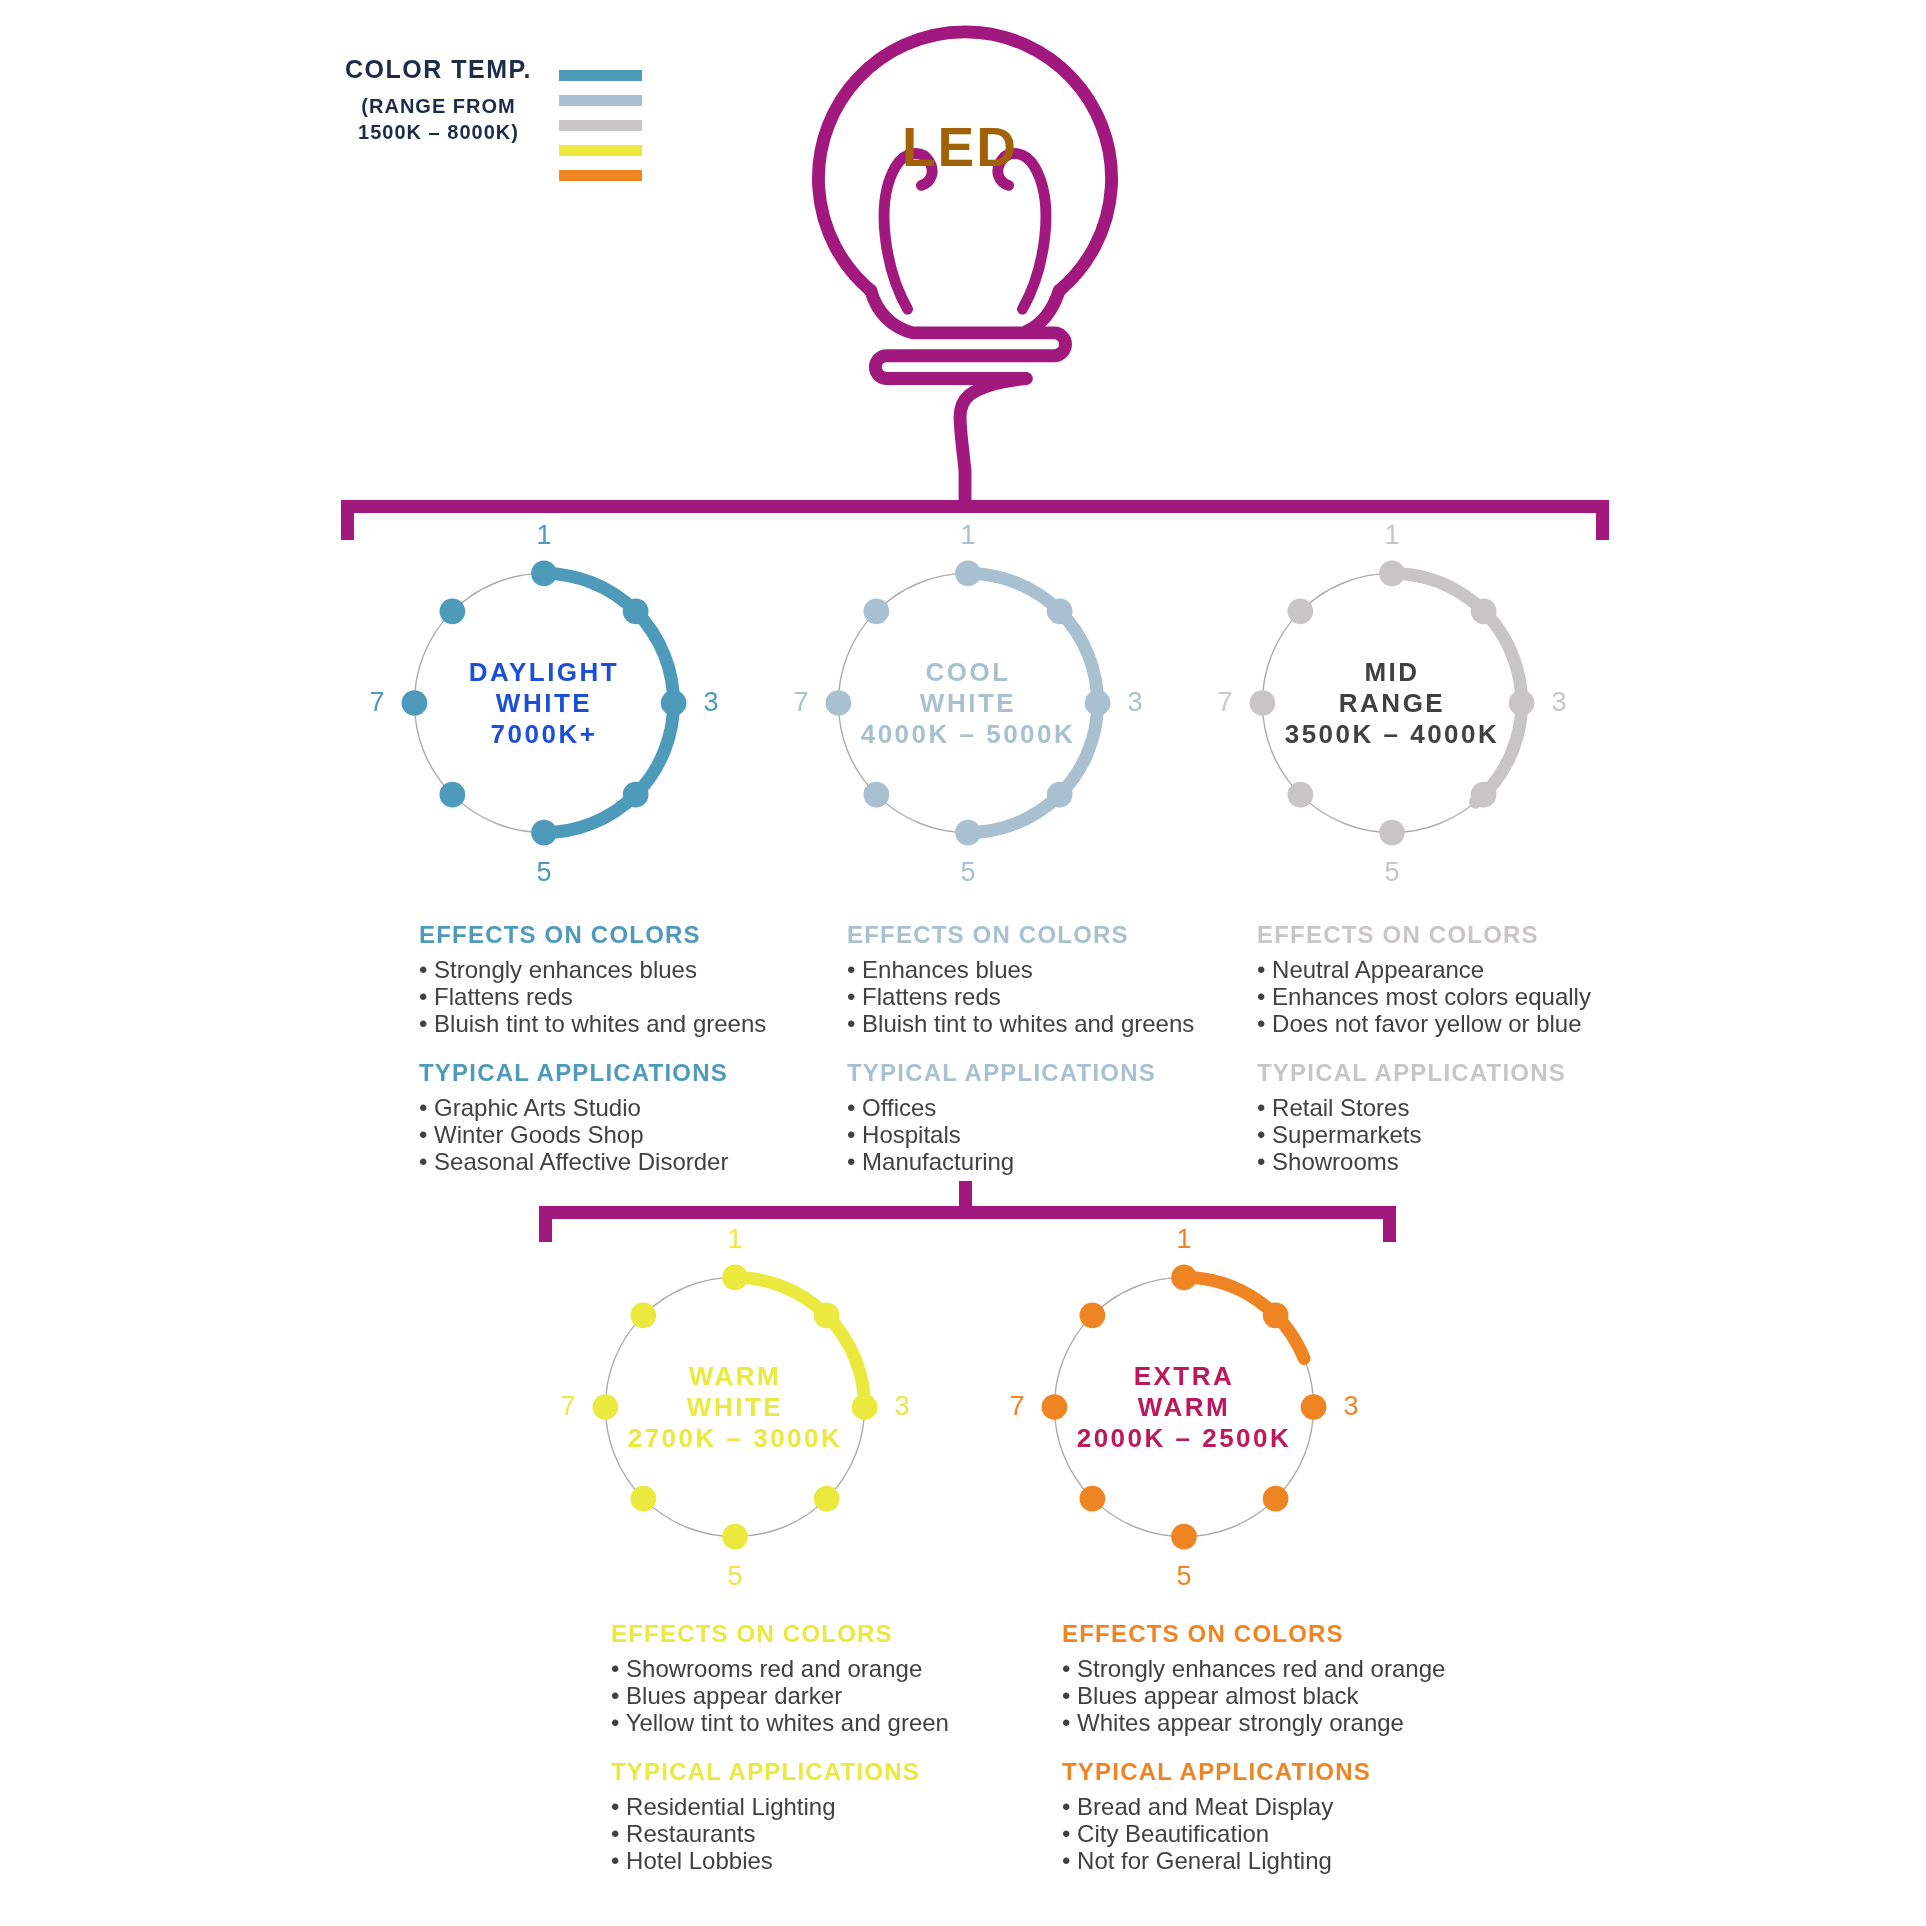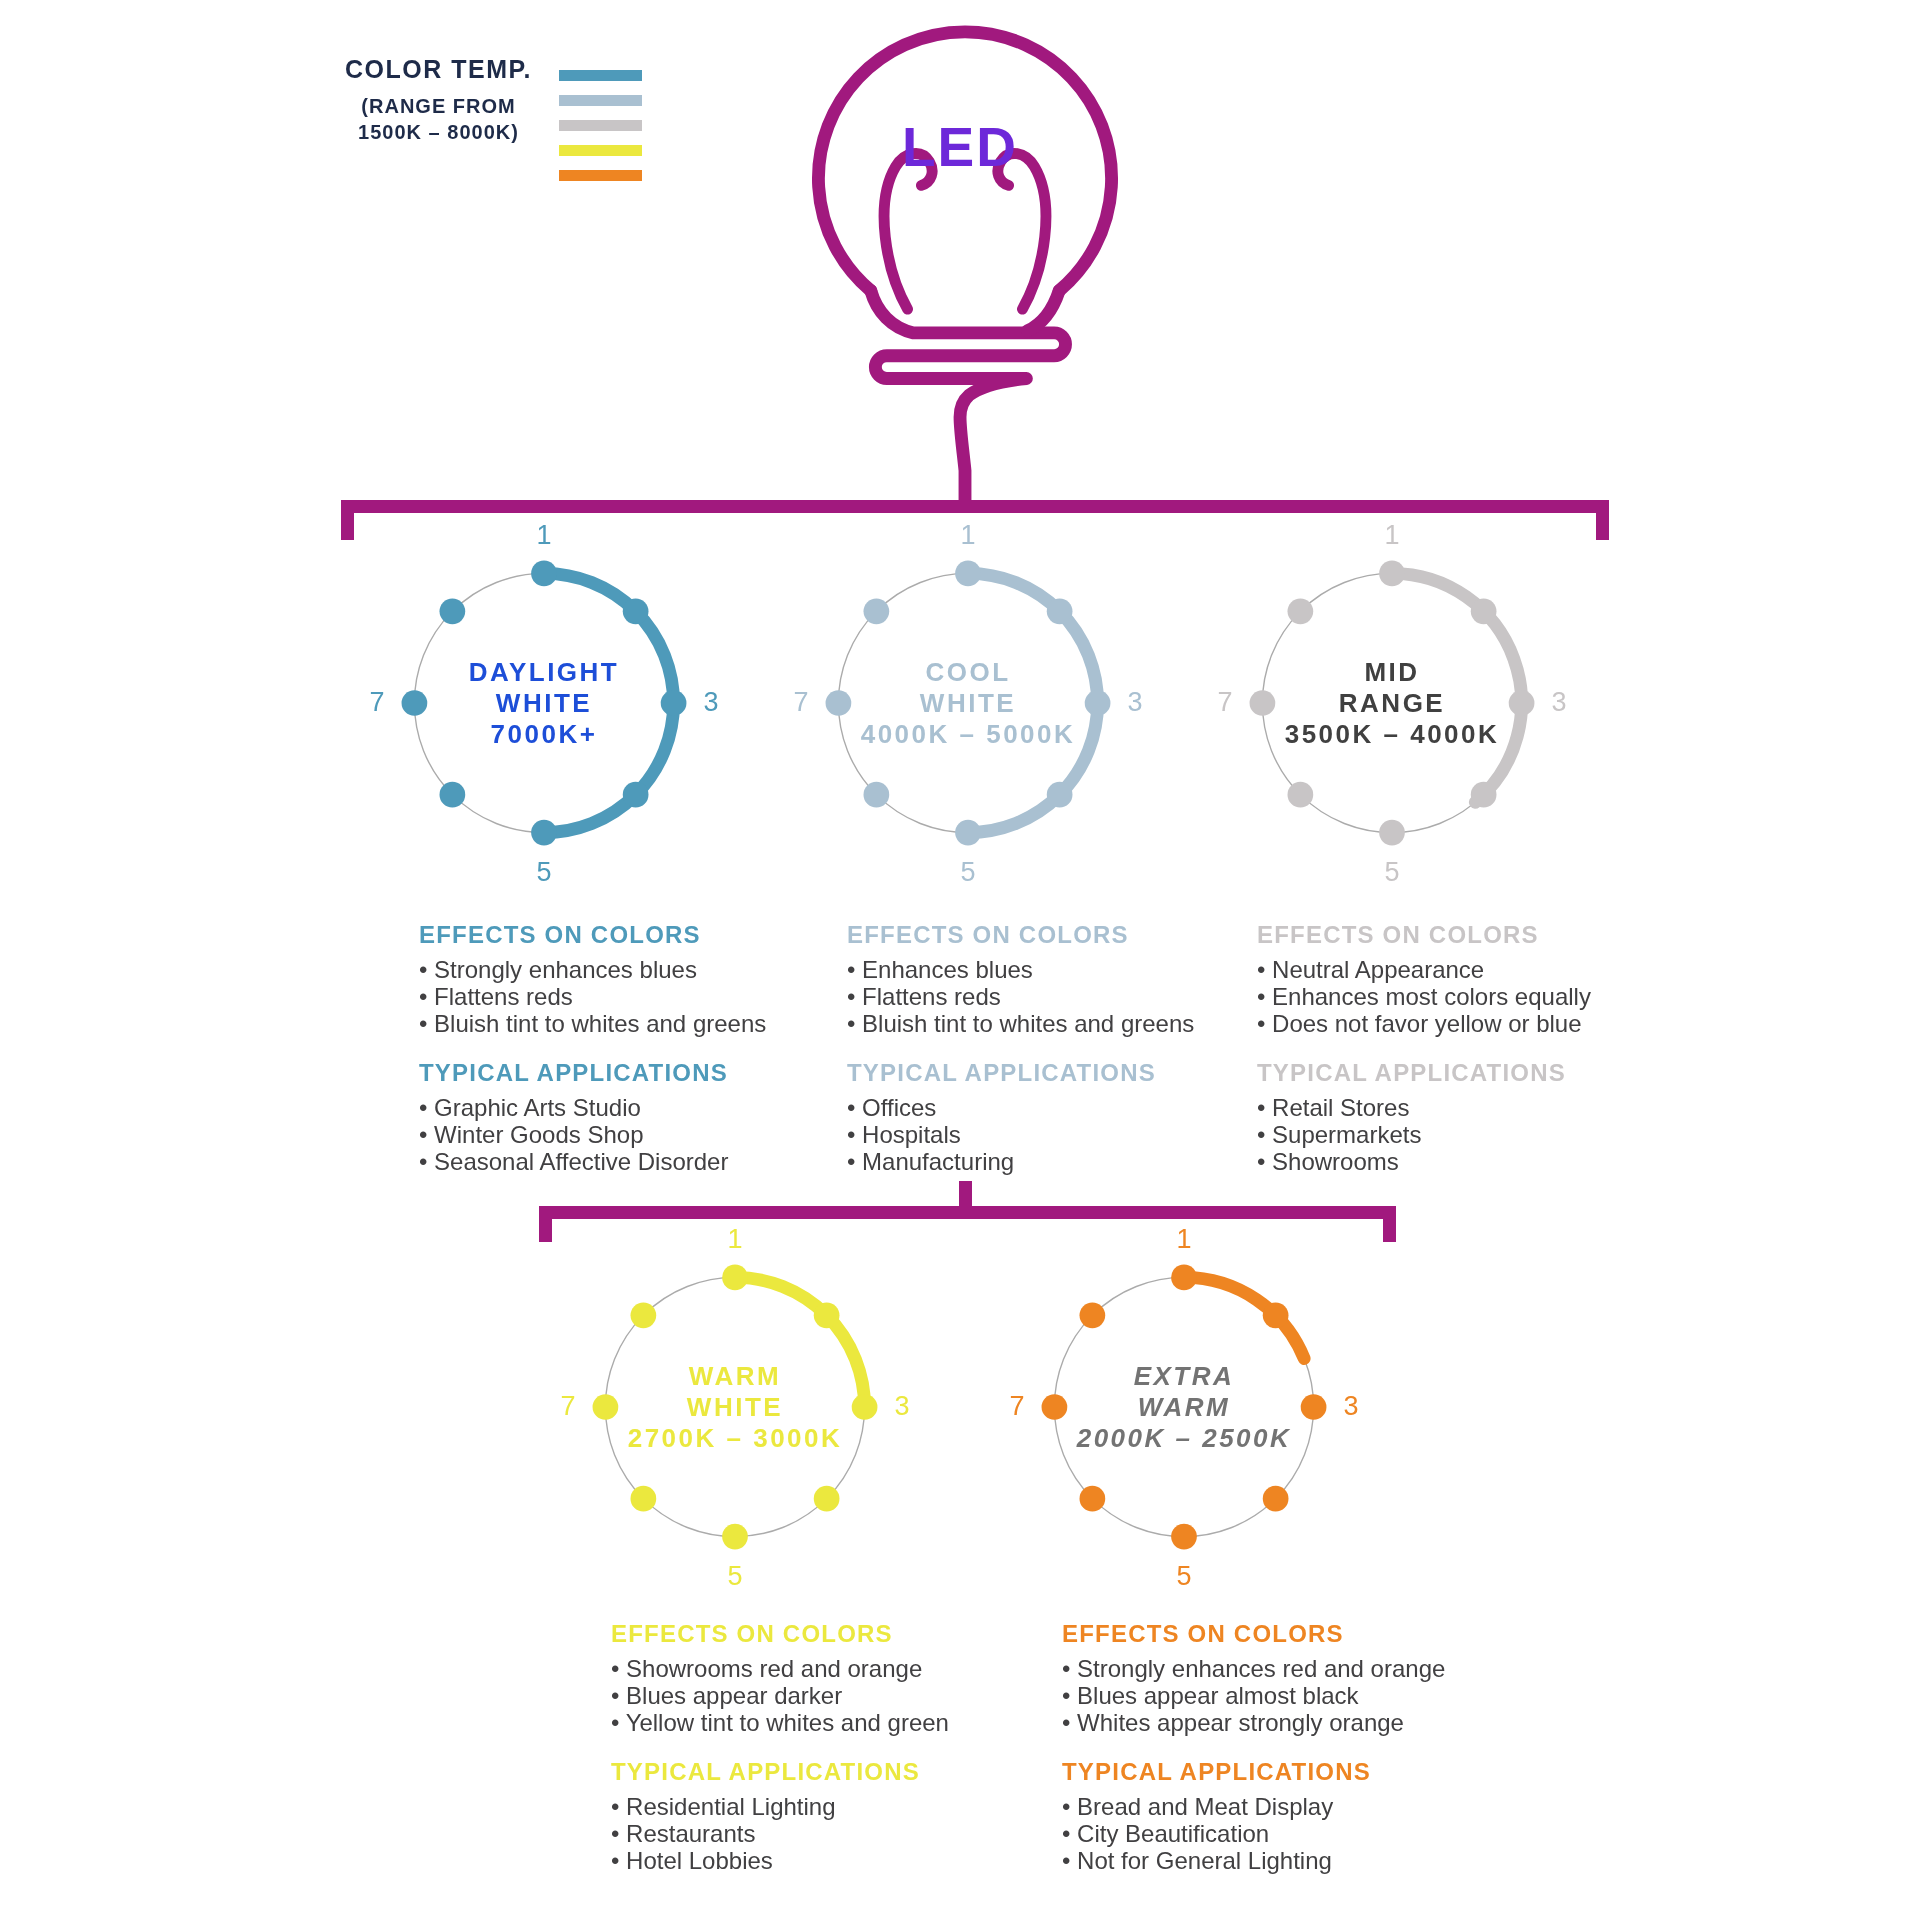--- a/index.html
+++ b/index.html
@@ -59,21 +59,21 @@
 
   <svg class="bulb-svg" viewBox="0 0 440 520">
     <g fill="none" stroke-linecap="round" stroke-linejoin="round">
       <path stroke-width="13" d="M 124.9 278.4 A 148 148 0 1 1 315.1 278.4" stroke="#A1197E"></path>
       <path stroke-width="11" d="M 162 297 C 140 258 128 190 150 153 C 159 138 176 135 184 148 C 190 158 186 169 176 172" stroke="#A1197E"></path>
       <path stroke-width="11" d="M 278 297 C 300 258 312 190 290 153 C 281 138 264 135 256 148 C 250 158 254 169 264 172" stroke="#A1197E"></path>
       <path stroke-width="13" d="M 124.9 278.4 C 131 300 146 316 168 321 L 310 321 A 11.5 11.5 0 0 1 310 344 L 141 344 A 11.5 11.5 0 0 0 141 367 L 282 367 C 262 369 238 373 224 384 C 217 390 215 397 215 406 C 215 420 218 440 220 460 L 220 492" stroke="#A1197E"></path>
       <path stroke-width="13" d="M 315.1 278.4 C 309 297 298 312 283 319" stroke="#A1197E"></path>
     </g>
   </svg>
-  <div class="led-label" style="color: #6d28d9;">LED</div>
+  <div class="led-label" style="color: #a16207;">LED</div>
 
   <div class="tbar" style="left: 341px; top: 500px; width: 1268px; height: 13px; background: rgb(161, 25, 126);"></div>
   <div class="tcap" style="left: 341px; top: 500px; width: 13px; height: 40px; background: rgb(161, 25, 126);"></div>
   <div class="tcap" style="left: 1596px; top: 500px; width: 13px; height: 40px; background: rgb(161, 25, 126);"></div>
 
   <div class="tstub" style="left: 959px; top: 1181px; width: 13px; height: 26px; background: rgb(161, 25, 126);"></div>
   <div class="tbar" style="left: 539px; top: 1206px; width: 857px; height: 13px; background: rgb(161, 25, 126);"></div>
   <div class="tcap" style="left: 539px; top: 1206px; width: 13px; height: 36px; background: rgb(161, 25, 126);"></div>
   <div class="tcap" style="left: 1383px; top: 1206px; width: 13px; height: 36px; background: rgb(161, 25, 126);"></div>
 
@@ -183,21 +183,21 @@
         <circle cx="277.63098833543773" cy="277.63098833543773" r="13" fill="#EE8522"></circle>
         <circle cx="185.00000000000003" cy="316" r="13" fill="#EE8522"></circle>
         <circle cx="92.36901166456228" cy="277.63098833543773" r="13" fill="#EE8522"></circle>
         <circle cx="54" cy="185.00000000000003" r="13" fill="#EE8522"></circle>
         <circle cx="92.36901166456225" cy="92.3690116645623" r="13" fill="#EE8522"></circle>
       </svg>
     <div class="ring-num num-top" style="color: rgb(238, 133, 34);">1</div>
     <div class="ring-num num-right" style="color: rgb(238, 133, 34);">3</div>
     <div class="ring-num num-bottom" style="color: rgb(238, 133, 34);">5</div>
     <div class="ring-num num-left" style="color: rgb(238, 133, 34);">7</div>
-    <div class="ring-label" style="color: #737373; font-style: italic;">
+    <div class="ring-label" style="color: #be185d;">
       <div>EXTRA</div>
         <div>WARM</div>
       <div class="ring-range">2000K – 2500K</div>
     </div>
   </div>
 
   <div class="col" style="left:419px;top:921px;">
     <div class="sec">
       <div class="sec-title" style="color: rgb(78, 154, 186);">EFFECTS ON COLORS</div>
       <div>

